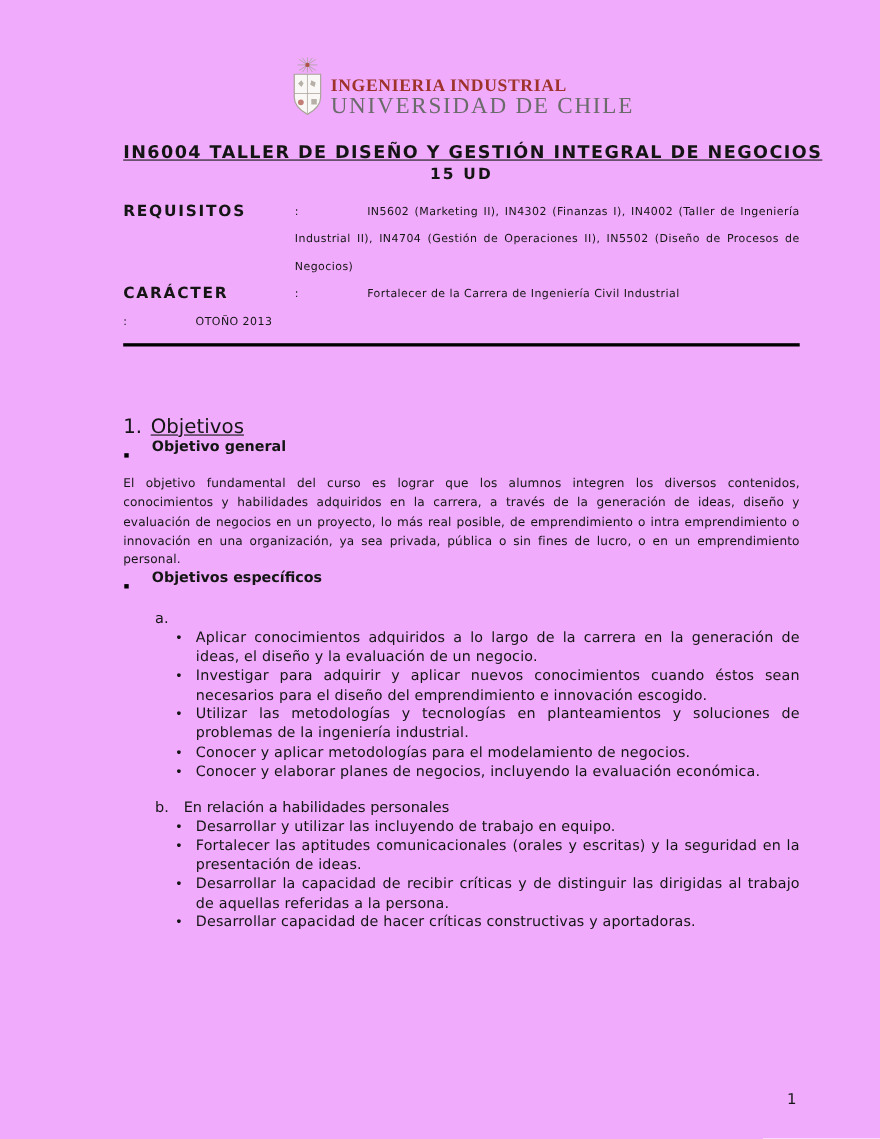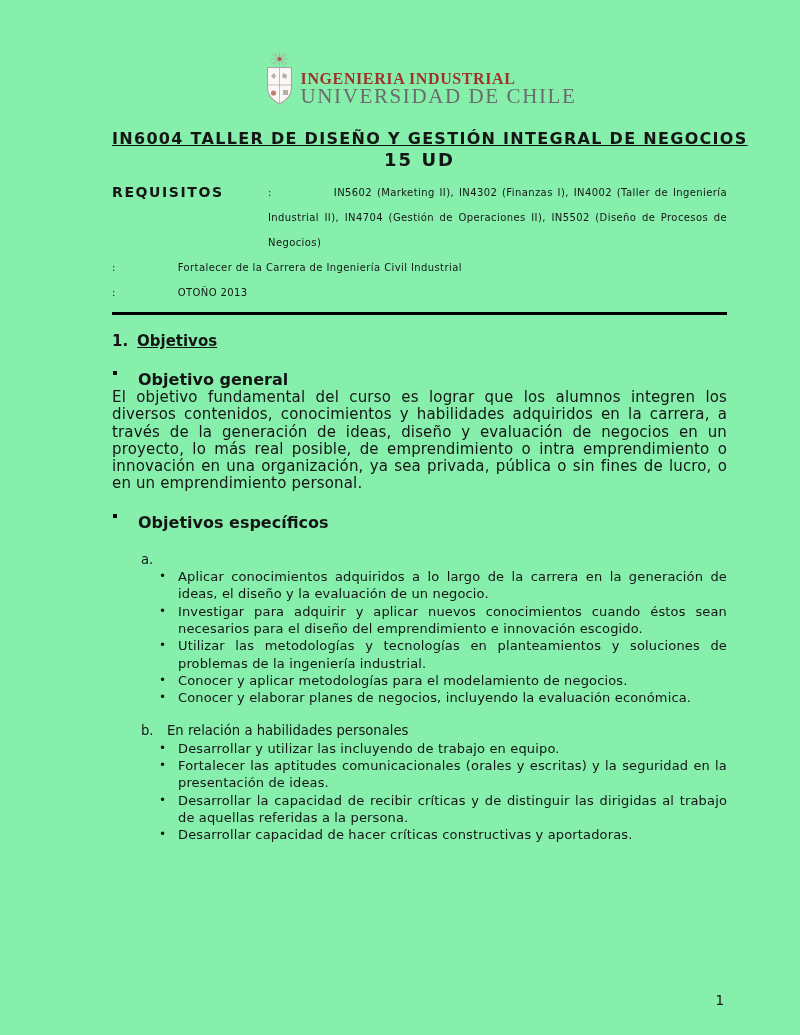--- a/index.html
+++ b/index.html
@@ -1,20 +1,20 @@
 <!DOCTYPE html>
 <html><head>
 <meta charset="utf-8">
 <style>
   html, body { margin: 0; padding: 0; background: #ffffff; }
   .page {
     position: relative;
     width: 800px;
     height: 1035px;
-    background: #86efac;
+    background: #f0abfc;
     overflow: hidden;
     font-family: "DejaVu Sans", sans-serif;
     color: #151515;
   }
   .content { padding: 0 73px 0 112px; }
 
   
   .logo {
     display: flex;
     justify-content: center;
@@ -43,21 +43,21 @@
   .doc-title {
     font-weight: bold;
     font-size: 16px;
     letter-spacing: 1.3px;
     line-height: 21px;
     text-decoration: underline;
     white-space: nowrap;
   }
   .doc-subtitle {
     font-weight: bold;
-    font-size: 18px;
+    font-size: 14px;
     letter-spacing: 2px;
     line-height: 21px;
   }
 
   
   .meta {
     margin-top: 10px;
     border-bottom: 3px solid #000000;
     padding-bottom: 7px;
   }
@@ -72,42 +72,41 @@
   .meta-value {
     flex: 1;
     font-size: 10px;
     letter-spacing: 0.4px;
     line-height: 25px;
     text-align: justify;
   }
   .tab { display: inline-block; width: 62px; }
 
   
-  .sec-heading { margin-top: 17px; font-weight: bold; font-size: 15px; line-height: 18px; }
+  .sec-heading { margin-top: 65px; font-weight: normal; font-size: 18px; line-height: 18px; }
   .sec-num { display: inline-block; width: 25px; }
   .sec-title { text-decoration: underline; }
 
   .bullet-heading {
-    margin-top: 21px;
-    font-weight: bold;
-    font-size: 16px;
+    font-weight: bold;
+    font-size: 13px;
     line-height: 18px;
     display: flex;
-    align-items: flex-start;
+    align-items: flex-end;
   }
   .sq {
     width: 4px; height: 4px;
     background: #000;
     margin: 0 21px 0 1px;
     flex: 0 0 auto;
   }
 
   .para {
-    margin-top: 0;
-    font-size: 15px;
+    margin-top: 15px;
+    font-size: 11px;
     line-height: 17.3px;
     letter-spacing: 0.15px;
     text-align: justify;
   }
 
   .group { margin-top: 19px; }
   .group-b { margin-top: 16px; }
   .group-title { display: flex; font-size: 13.2px; line-height: 17.3px; margin-left: 29px; }
   .group-marker { flex: 0 0 26px; }
   .bullet { display: flex; margin-left: 34px; }
@@ -168,20 +167,21 @@
       <div class="doc-title">IN6004 TALLER DE DISEÑO Y GESTIÓN INTEGRAL DE NEGOCIOS</div>
       <div class="doc-subtitle">15 UD</div>
     </div>
 
     <div class="meta">
       <div class="meta-row">
         <div class="meta-label">REQUISITOS</div>
         <div class="meta-value"><span>:</span><span class="tab"></span><span>IN5602 (Marketing II), IN4302 (Finanzas I), IN4002 (Taller de Ingeniería Industrial II), IN4704 (Gestión de Operaciones II), IN5502 (Diseño de Procesos de Negocios)</span></div>
       </div>
       <div class="meta-row">
+        <div class="meta-label">CARÁCTER</div>
         <div class="meta-value"><span>:</span><span class="tab"></span><span>Fortalecer de la Carrera de Ingeniería Civil Industrial</span></div>
       </div>
       <div class="meta-row">
         <div class="meta-value"><span>:</span><span class="tab"></span><span>OTOÑO 2013</span></div>
       </div>
     </div>
 
     <div class="sec-heading">
       <span class="sec-num">1.</span><span class="sec-title">Objetivos</span>
     </div>

